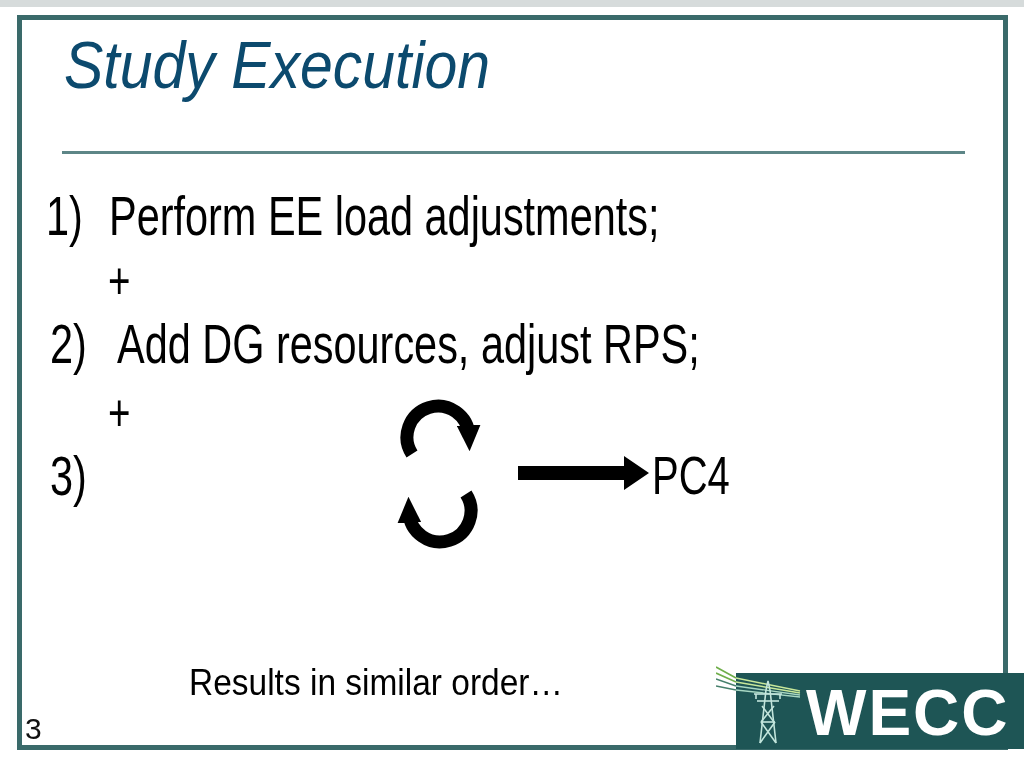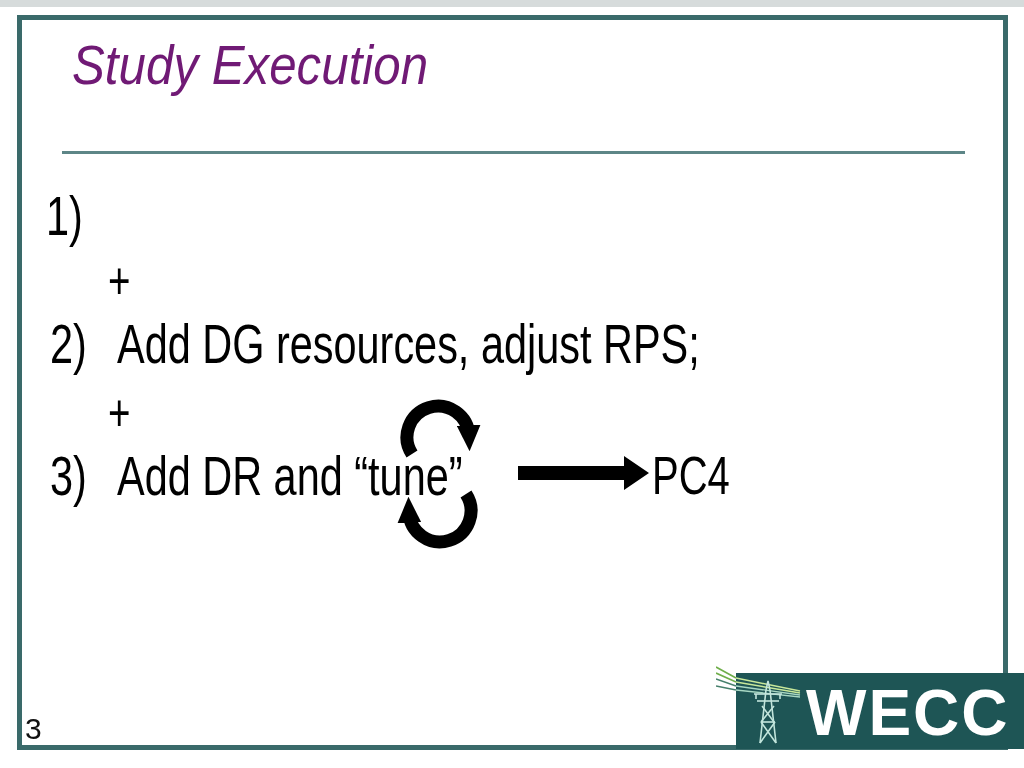--- a/index.html
+++ b/index.html
@@ -10,21 +10,21 @@
   .top-edge{position:absolute;left:0;top:0;width:1024px;height:7px;background:#d6dbdb;}
   .frame{
     position:absolute;left:17px;top:15px;width:991px;height:735px;
     border:5px solid #3a6a6a;box-sizing:border-box;background:#ffffff;z-index:1;
   }
   .abs{position:absolute;white-space:nowrap;z-index:2;}
   .squeeze{display:inline-block;transform-origin:left center;}
   .sx88{transform:scaleX(0.88);}
   .sx74{transform:scaleX(0.74);}
   .sx93{transform:scaleX(0.93);}
-  .title{left:72px;top:35px;font-style:italic;font-size:56px;line-height:60px;color:#701a75;}
+  .title{left:64px;top:35px;font-style:italic;font-size:67px;line-height:60px;color:#0c4a6e;}
   .title .ln{display:block;white-space:nowrap;}
   .rule{left:62px;top:151px;width:903px;height:3px;background:#5d8687;z-index:2;}
   .step-num,.step-text{font-size:56px;line-height:1;}
   .plus{font-size:52px;line-height:1;}
   .pc4{font-size:54px;line-height:1;}
   .footer-note{left:189px;top:665px;font-size:36px;line-height:1;}
   .page-num{left:25px;top:714px;font-size:30px;line-height:1;color:#111;}
   svg{display:block;}
   .icon-layer{position:absolute;z-index:2;}
   .logo-layer{position:absolute;left:716px;top:648px;z-index:3;text-decoration:underline;}
@@ -37,30 +37,30 @@
   <div class="top-edge"></div>
 
   <div class="frame"></div>
 
   <div class="abs title">
     <span class="ln"><span class="squeeze sx88">Study Execution</span></span>
   </div>
   <div class="abs rule"></div>
 
   <div class="abs step-num" style="left:46px;top:188px;"><span class="squeeze sx74">1)</span></div>
+  <div class="abs step-text" style="left:109px;top:188px;"><span class="squeeze sx74">Perform EE load adjustments;</span></div>
 
   <div class="abs plus" style="left:108px;top:255px;"><span class="squeeze sx74">+</span></div>
 
   <div class="abs step-num" style="left:50px;top:316px;"><span class="squeeze sx74">2)</span></div>
   <div class="abs step-text" style="left:117px;top:316px;text-align:center;"><span class="squeeze sx74">Add DG resources, adjust RPS;</span></div>
 
   <div class="abs plus" style="left:108px;top:387px;"><span class="squeeze sx74">+</span></div>
 
   <div class="abs step-num" style="left:50px;top:448px;"><span class="squeeze sx74">3)</span></div>
-  <div class="abs step-text" style="left:117px;top:448px;"><span class="squeeze sx74">Add DR and “tune”</span></div>
 
   <div class="icon-layer" style="left:392px;top:396px;">
     <svg width="100" height="155" viewBox="0 0 100 155">
       <defs>
         <marker id="ah" markerUnits="userSpaceOnUse" markerWidth="26" markerHeight="24" viewBox="0 0 12 11" refX="5" refY="5.5" orient="auto">
           <path d="M0,0 L12,5.5 L0,11 Z" fill="#000"></path>
         </marker>
       </defs>
       <path d="M 20,58 A 31,31 0 1 1 77,40" fill="none" stroke="#000" stroke-width="13" marker-end="url(#ah)"></path>
       <path d="M 74,98 A 31,31 0 1 1 17,116" fill="none" stroke="#000" stroke-width="13" marker-end="url(#ah)"></path>
@@ -68,20 +68,21 @@
   </div>
 
   <div class="icon-layer" style="left:518px;top:455px;">
     <svg width="132" height="36" viewBox="0 0 132 36">
       <polygon points="0,11 106,11 106,1 131,18 106,35 106,25 0,25" fill="#000"></polygon>
     </svg>
   </div>
 
   <div class="abs pc4" style="left:652px;top:448px;"><span class="squeeze sx74">PC4</span></div>
 
+  <div class="abs footer-note"><span class="squeeze sx93">Results in similar order…</span></div>
 
   <div class="abs page-num">3</div>
 
   <div class="logo-layer">
     <svg width="308" height="120" viewBox="0 0 308 120">
       <rect x="20" y="25" width="288" height="76" fill="#1e5555"></rect>
 
       <g>
         <line x1="0" y1="19" x2="20" y2="30" stroke="#6fae4a" stroke-width="1.6"></line>
         <line x1="0" y1="25" x2="20" y2="34" stroke="#6fae4a" stroke-width="1.6"></line>

